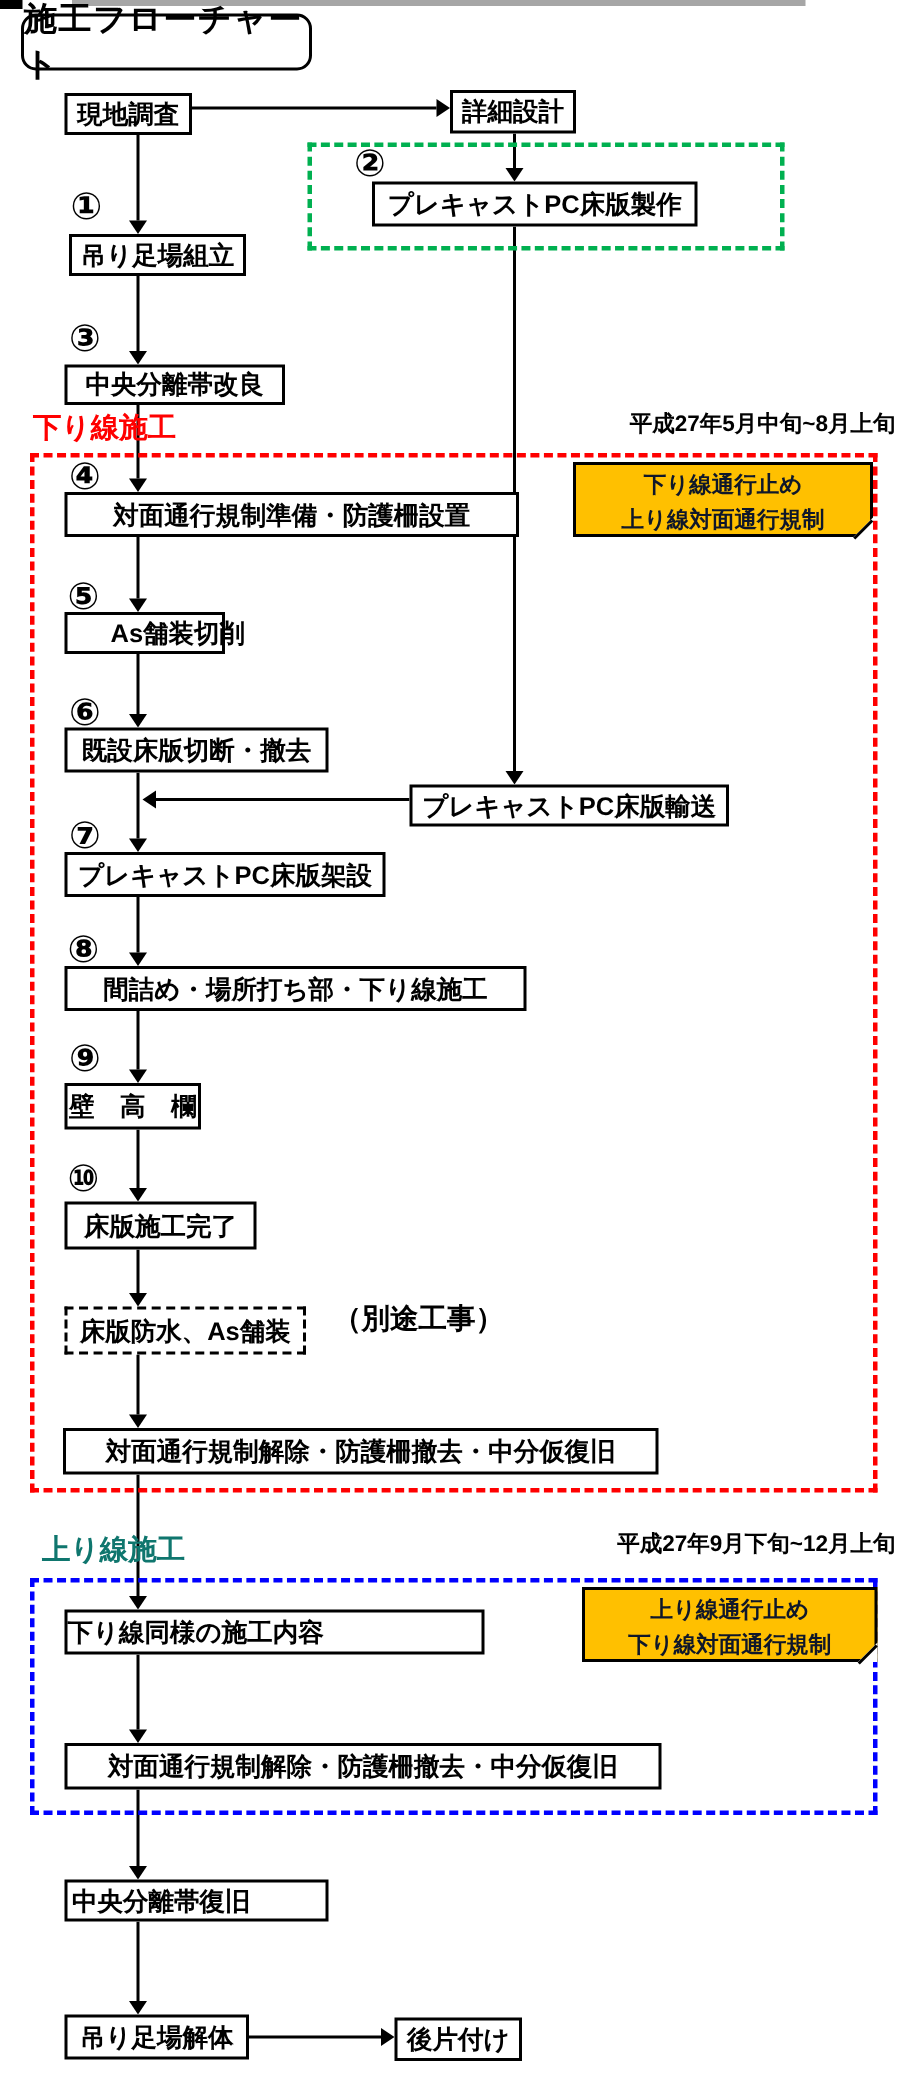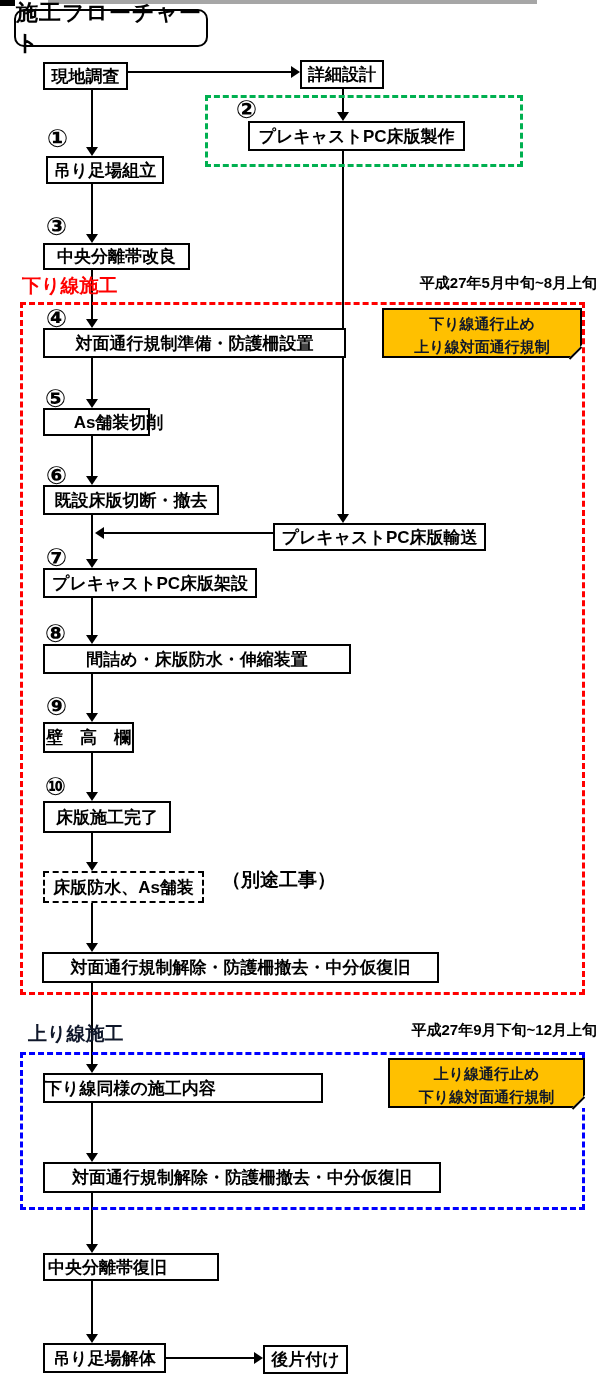--- a/index.html
+++ b/index.html
@@ -136,34 +136,34 @@
   <div class="box" style="left:43px;top:62px;width:85px;height:28px;">現地調査</div>
   <div class="box" style="left:300px;top:60px;width:84px;height:29px;">詳細設計</div>
   <div class="box" style="left:248px;top:121px;width:217px;height:30px;">プレキャストPC床版製作</div>
   <div class="box" style="left:46px;top:156px;width:118px;height:28px;">吊り足場組立</div>
   <div class="box" style="left:43px;top:243px;width:147px;height:27px;">中央分離帯改良</div>
   <div class="box" style="left:43px;top:328px;width:303px;height:30px;">対面通行規制準備・防護柵設置</div>
   <div class="box" style="left:43px;top:408px;width:107px;height:28px;padding-left:44px;">As舗装切削</div>
   <div class="box" style="left:43px;top:485px;width:176px;height:30px;">既設床版切断・撤去</div>
   <div class="box" style="left:273px;top:523px;width:213px;height:28px;">プレキャストPC床版輸送</div>
   <div class="box" style="left:43px;top:568px;width:214px;height:30px;">プレキャストPC床版架設</div>
-  <div class="box" style="left:43px;top:644px;width:308px;height:30px;">間詰め・床版防水・伸縮装置</div>
+  <div class="box" style="left:43px;top:644px;width:308px;height:30px;">間詰め・場所打ち部・下り線施工</div>
   <div class="box" style="left:43px;top:722px;width:91px;height:31px;">壁　高　欄</div>
   <div class="box" style="left:43px;top:801px;width:128px;height:32px;">床版施工完了</div>
   <div class="box box-dashed" style="left:43px;top:871px;width:161px;height:32px;">床版防水、As舗装</div>
   <div class="box" style="left:42px;top:952px;width:397px;height:31px;">対面通行規制解除・防護柵撤去・中分仮復旧</div>
   <div class="box" style="left:43px;top:1073px;width:280px;height:30px;justify-content:flex-start;padding-left:0;">下り線同様の施工内容</div>
   <div class="box" style="left:43px;top:1162px;width:398px;height:31px;">対面通行規制解除・防護柵撤去・中分仮復旧</div>
   <div class="box" style="left:43px;top:1253px;width:176px;height:28px;justify-content:flex-start;padding-left:3px;">中央分離帯復旧</div>
   <div class="box" style="left:43px;top:1343px;width:123px;height:30px;">吊り足場解体</div>
   <div class="box" style="left:263px;top:1345px;width:85px;height:29px;">後片付け</div>
 
   <div class="label" style="left:22px;top:276px;font-size:19px;color:#FF0000;">下り線施工</div>
   <div class="label" style="left:378px;top:275px;width:219px;text-align:right;font-size:15px;">平成27年5月中旬~8月上旬</div>
-  <div class="label" style="left:28px;top:1024px;font-size:19px;color:#0f172a;">上り線施工</div>
+  <div class="label" style="left:28px;top:1024px;font-size:19px;color:#0f766e;">上り線施工</div>
   <div class="label" style="left:380px;top:1022px;width:217px;text-align:right;font-size:15px;">平成27年9月下旬~12月上旬</div>
   <div class="label" style="left:222px;top:870px;font-size:19px;">（別途工事）</div>
 
   <div class="note" style="left:382px;top:308px;width:200px;height:50px;">
     <div>下り線通行止め</div>
     <div>上り線対面通行規制</div>
   </div>
   <div class="note" style="left:388px;top:1058px;width:197px;height:50px;">
     <div>上り線通行止め</div>
     <div>下り線対面通行規制</div>

